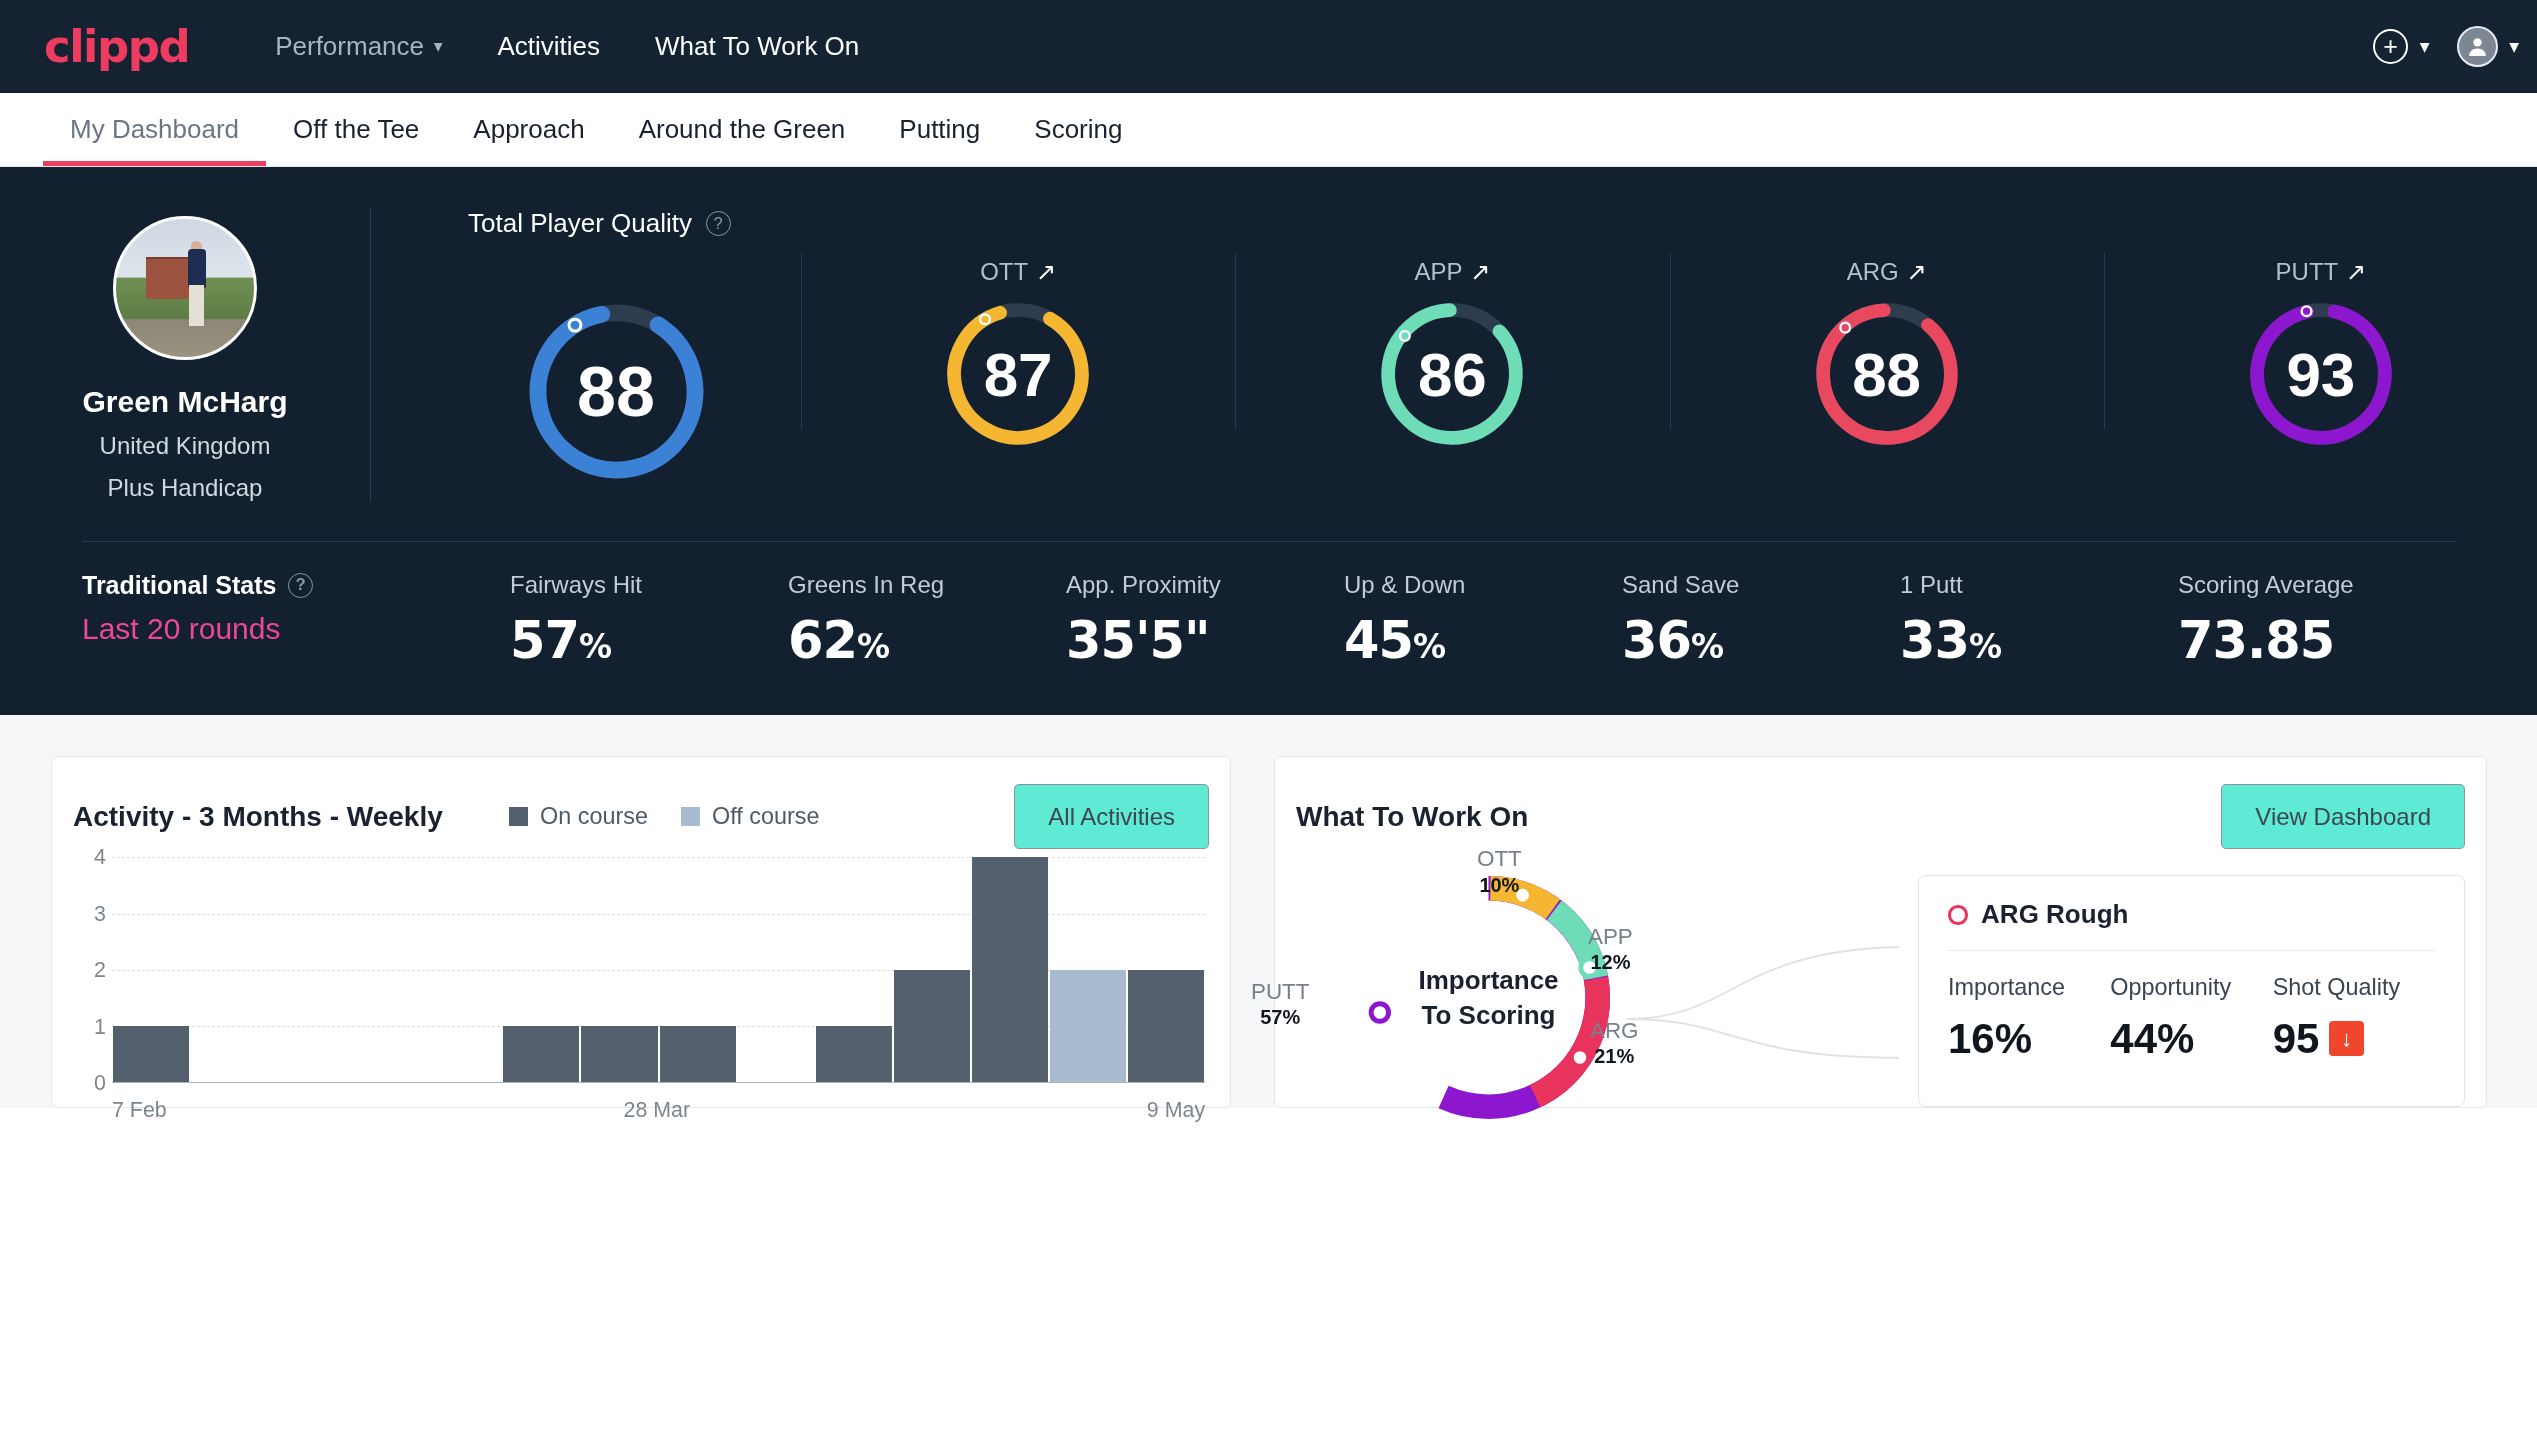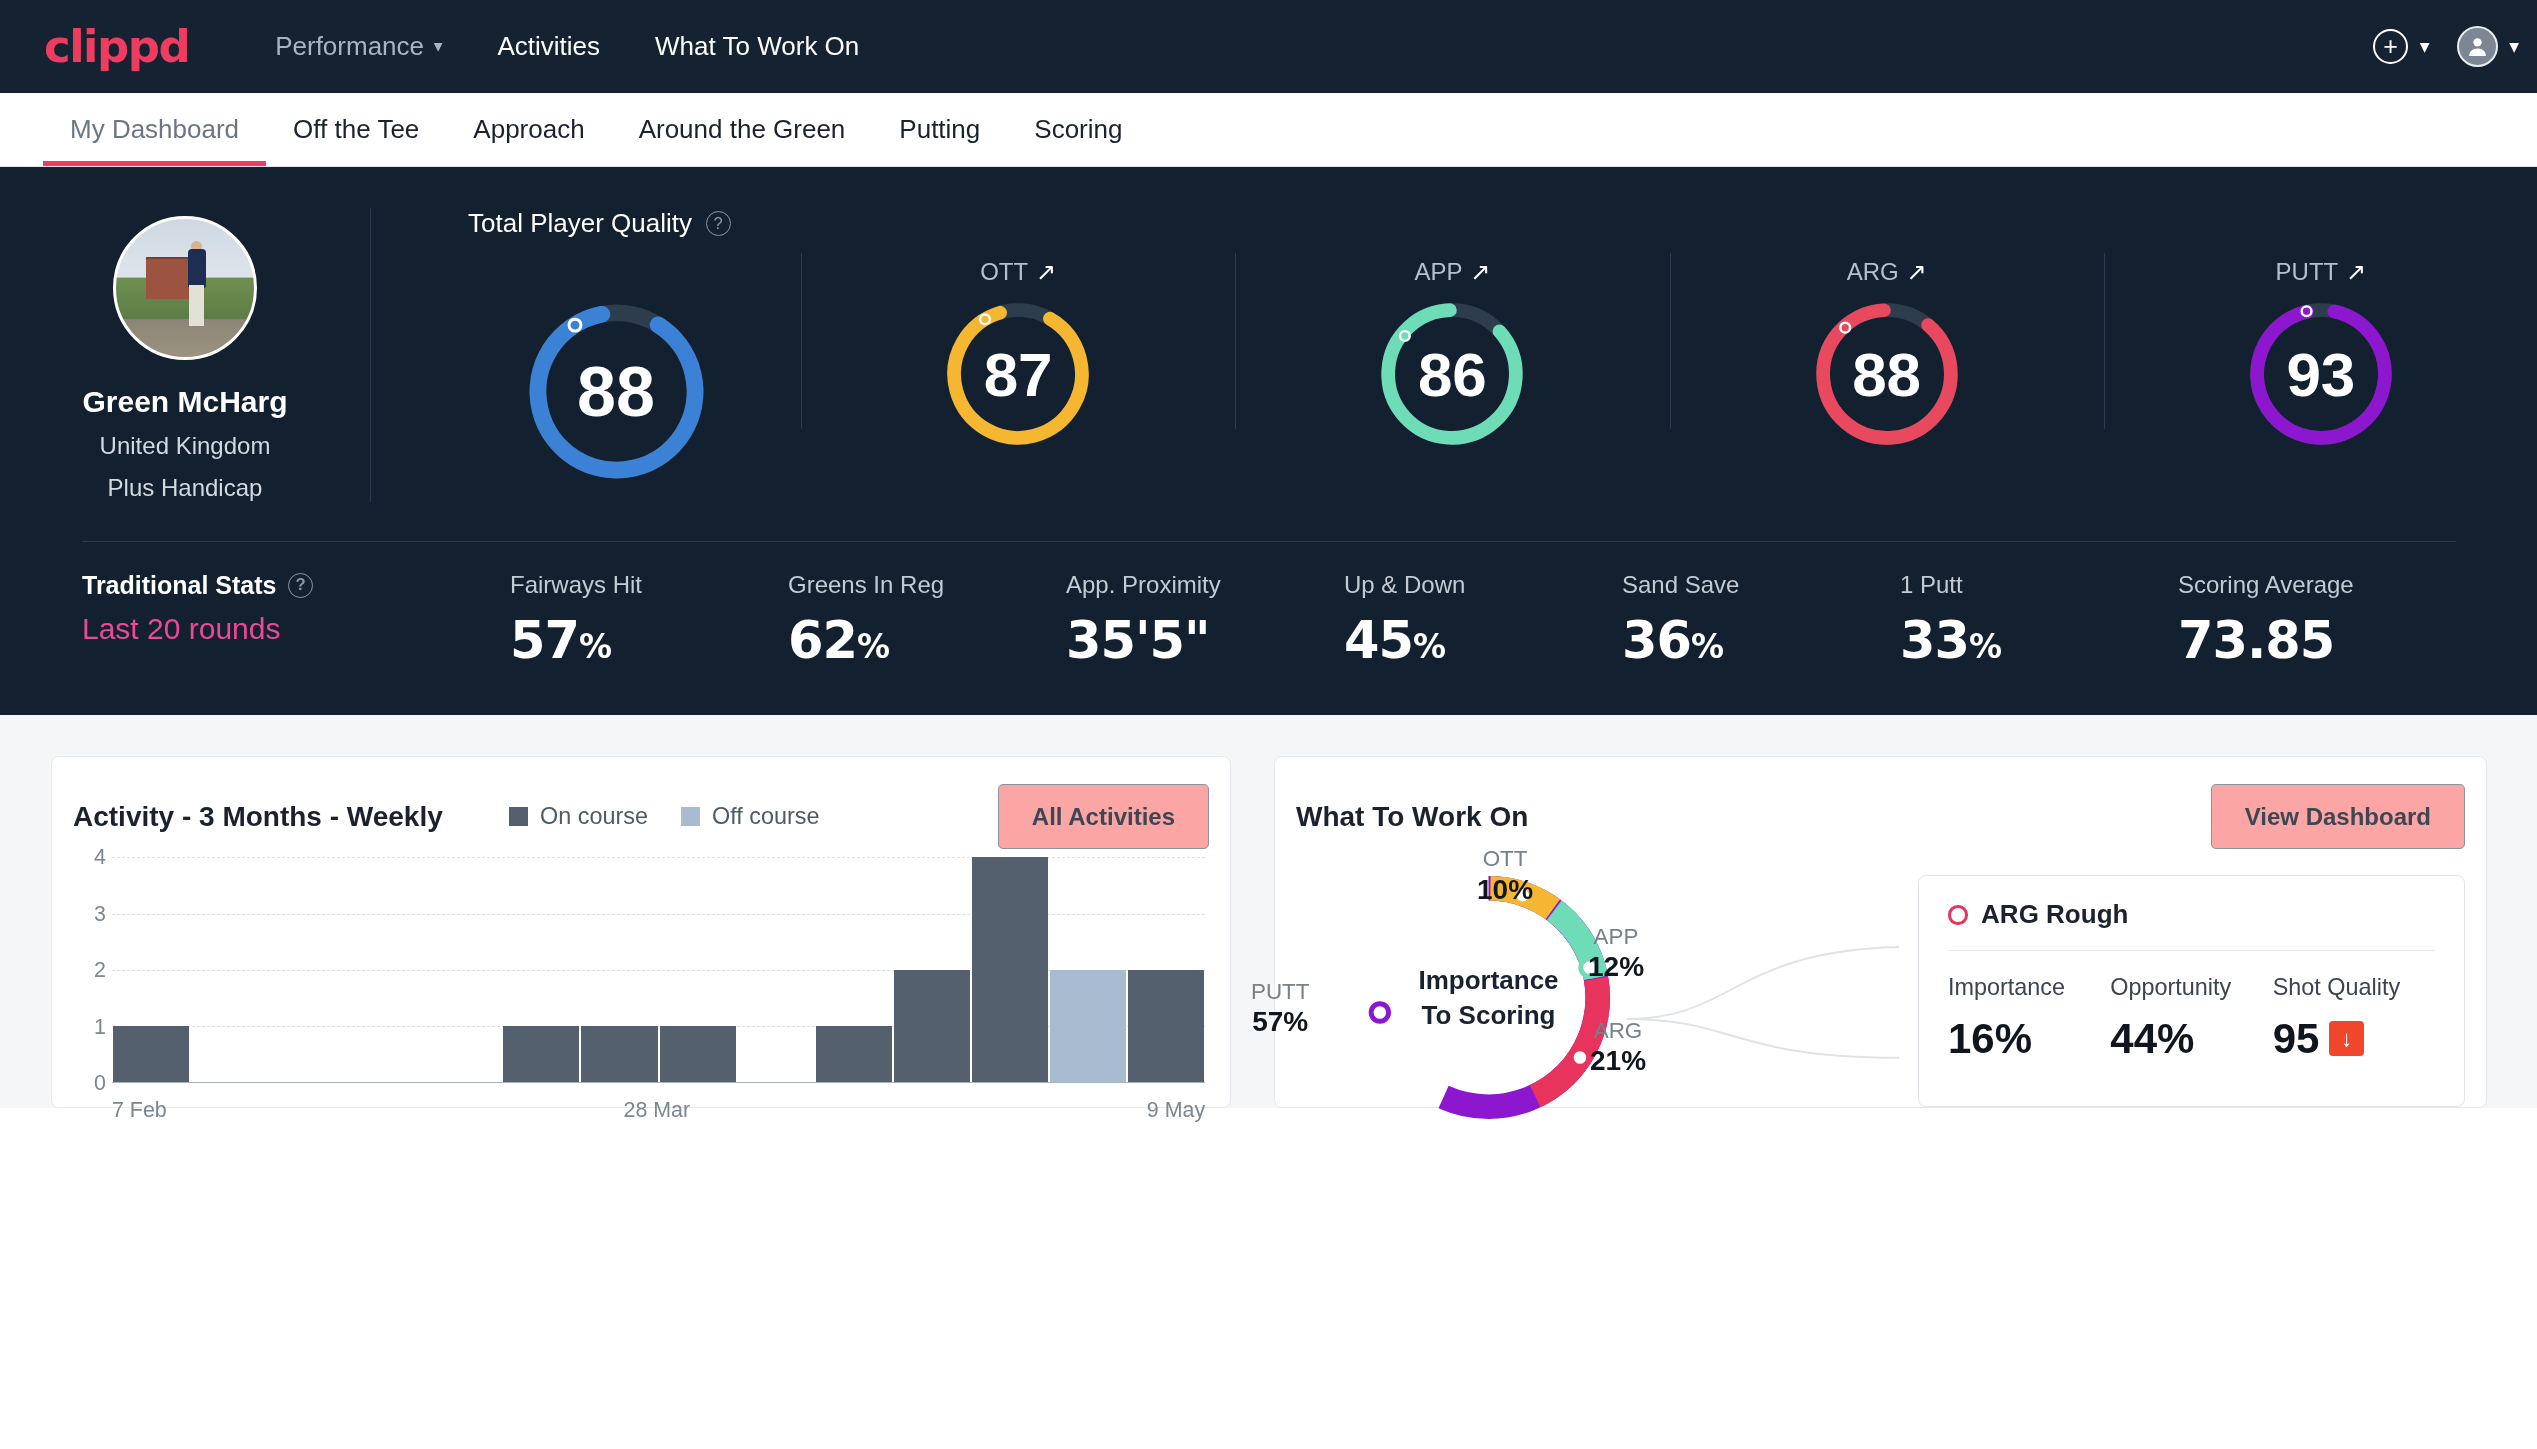--- a/index.html
+++ b/index.html
@@ -153,21 +153,21 @@
   .card-wtwo { flex: 1; }
   .card-head { display: flex; align-items: center; height: 66px; }
   .card-title { font-size: 28px; font-weight: bold; color: #1a2230; }
   .legend { display: flex; align-items: flex-end; gap: 33px; margin-left: 66px; }
   .legend-item { display: flex; align-items: center; gap: 11.7px; font-size: 23.4px; color: #4e5a68; }
   .sw { width: 19.5px; height: 19.5px; }
   .sw.on { background: #55606e; }
   .sw.off { background: #a8bbd0; }
   .btn {
     margin-left: auto; border: 1px solid #8a939e; border-radius: 4.9px;
-    background: #fca5a5; font-size: 24px; color: #3d4753; font-weight: bold;
+    background: #5eead4; font-size: 24px; color: #3d4753; font-weight: normal;
     padding: 17.5px 33px; cursor: pointer; font-family: "Liberation Sans", sans-serif;
   }
 
   
   .chartwrap { position: relative; height: 273px; margin-top: 7.8px; }
   .ylabels {
     position: absolute; left: 0; top: 0; bottom: 47px; width: 33px;
   }
   .ylab {
     position: absolute; right: 0; font-size: 21.4px; color: #7c868f;
@@ -196,21 +196,21 @@
   .wtwo-body { position: relative; height: 282px; margin-top: 3.9px; }
   .donut { position: absolute; left: 56px; top: 7.8px; width: 273px; height: 273px; }
   .donut svg { display: block; }
   .donut-center {
     position: absolute; inset: 0; display: flex; flex-direction: column;
     align-items: center; justify-content: center;
     font-size: 26px; font-weight: bold; color: #1a2230; line-height: 1.35;
   }
   .dlabel { position: absolute; text-align: center; }
   .dlabel .k { font-size: 22.4px; color: #77818c; }
-  .dlabel .v { font-size: 28px; font-weight: bold; color: #10161e; margin-top: 1.9px; }
+  .dlabel .v { font-size: 20px; font-weight: bold; color: #10161e; margin-top: 1.9px; }
   .dl-ott { left: 181px; top: -7.8px; }
   .dl-app { left: 292px; top: 70px; }
   .dl-arg { left: 294px; top: 164px; }
   .dl-putt { left: -45px; top: 125px; }
 
   .detail {
     position: absolute; right: 0; top: 21.4px; width: 547px; height: 232px;
     border: 1px solid #e0e4e8; border-radius: 7.8px; background: #fff;
     padding: 23.4px 29px;
   }

